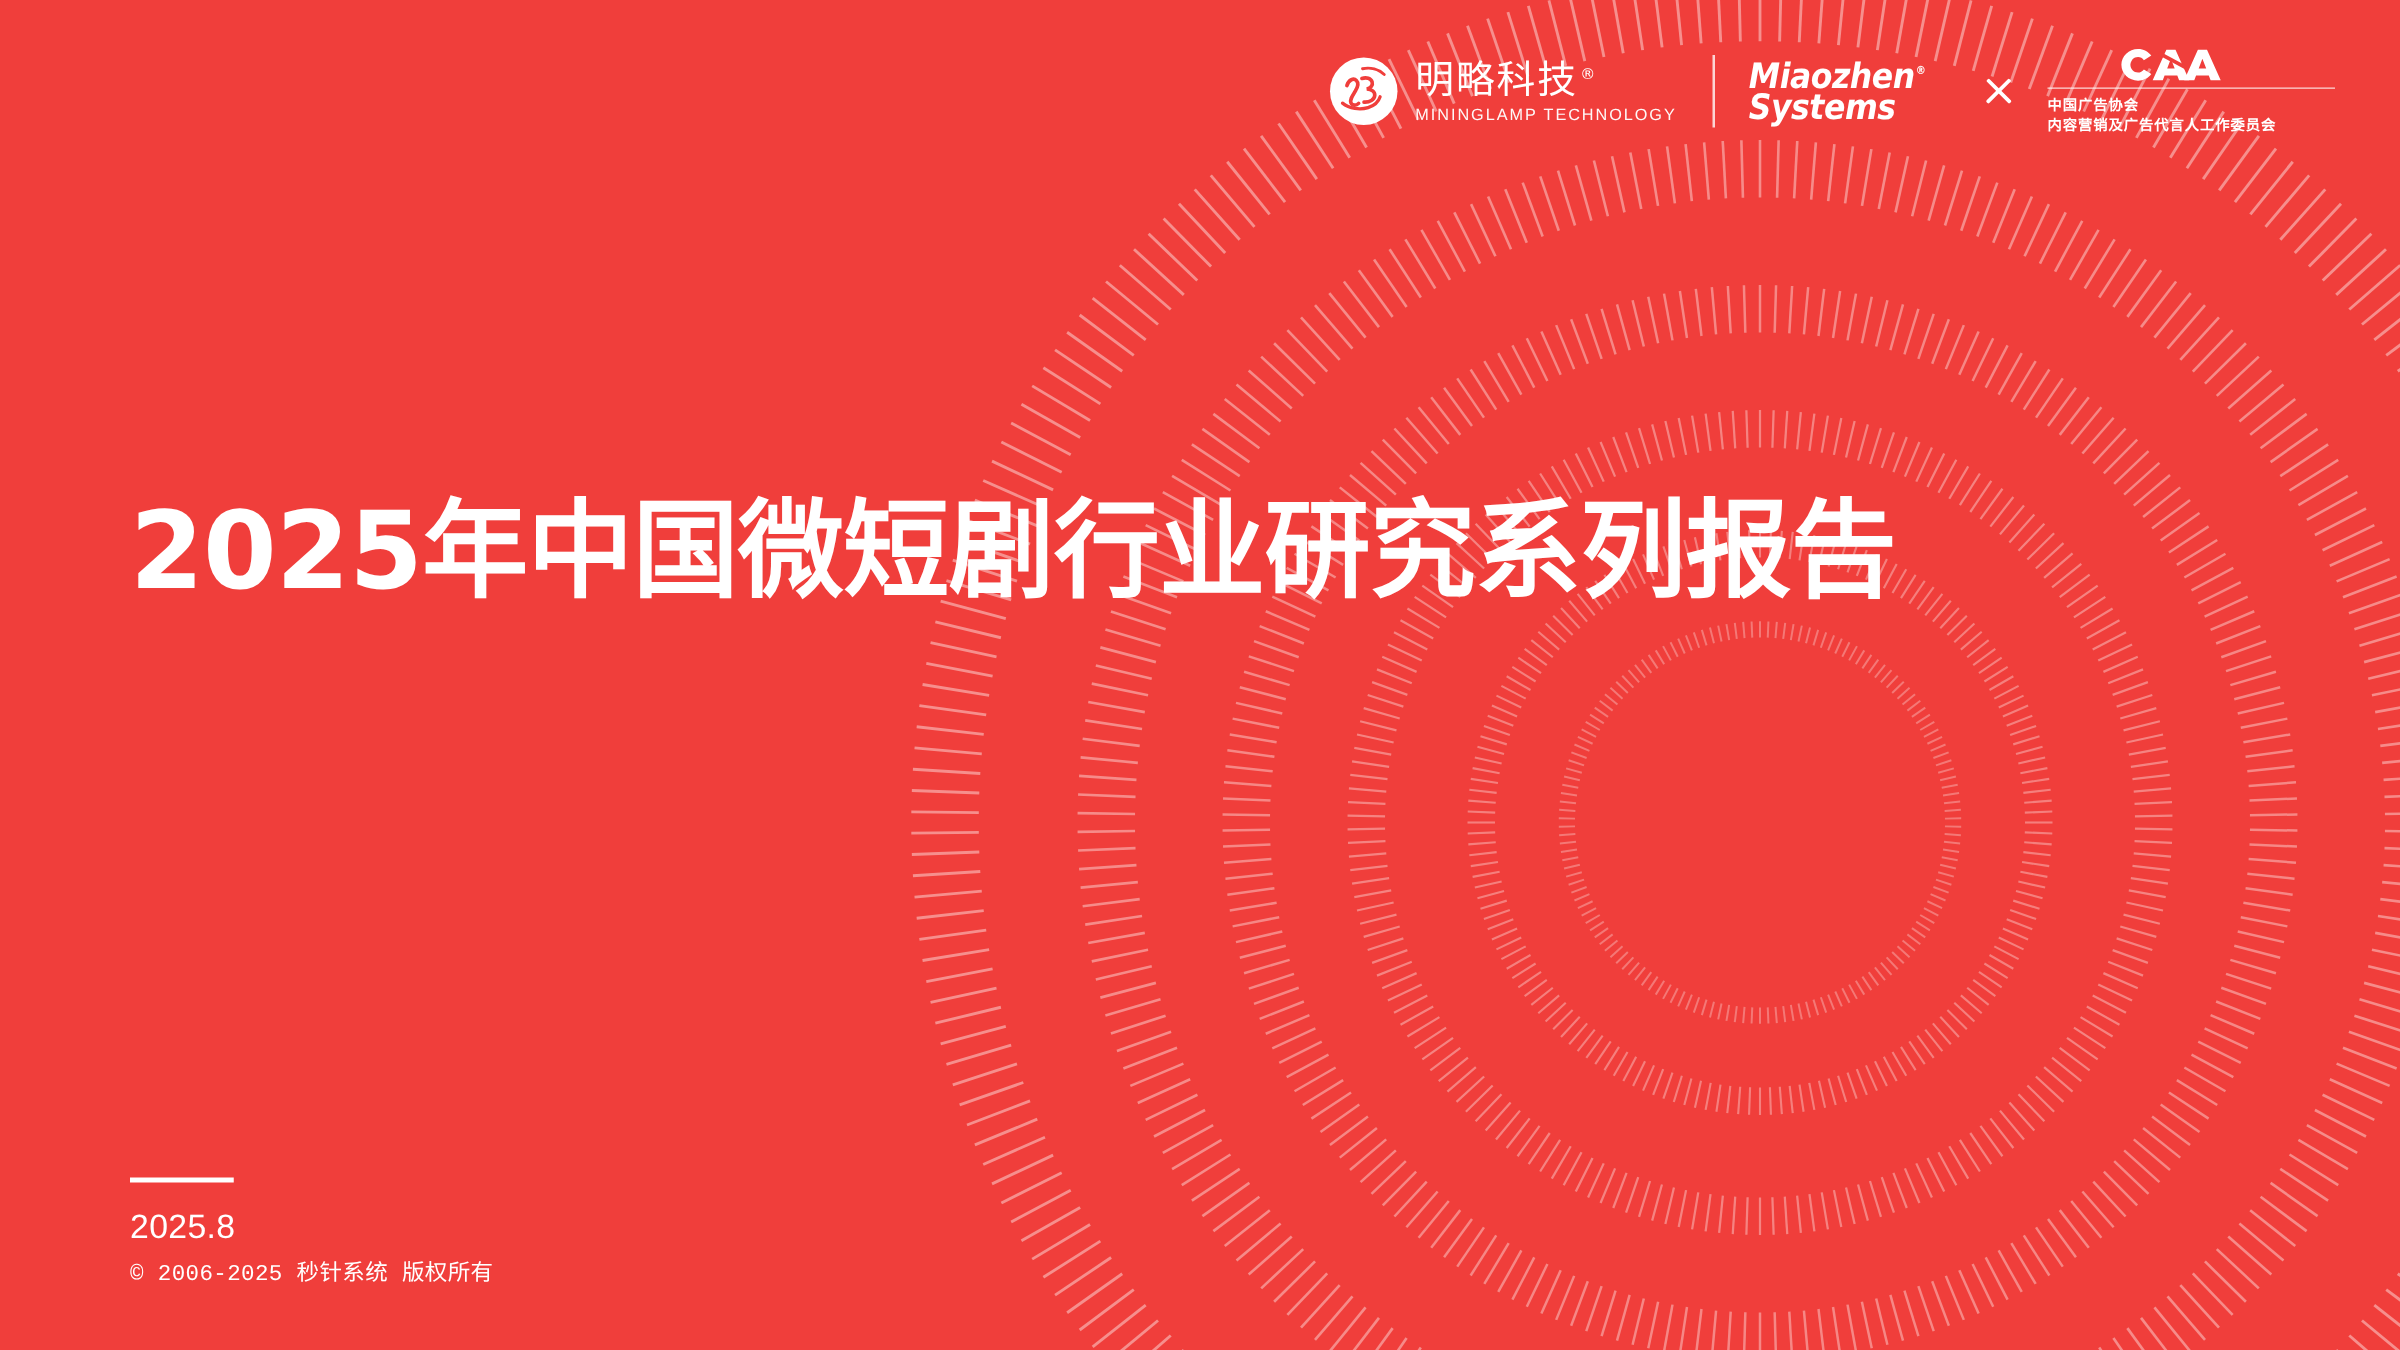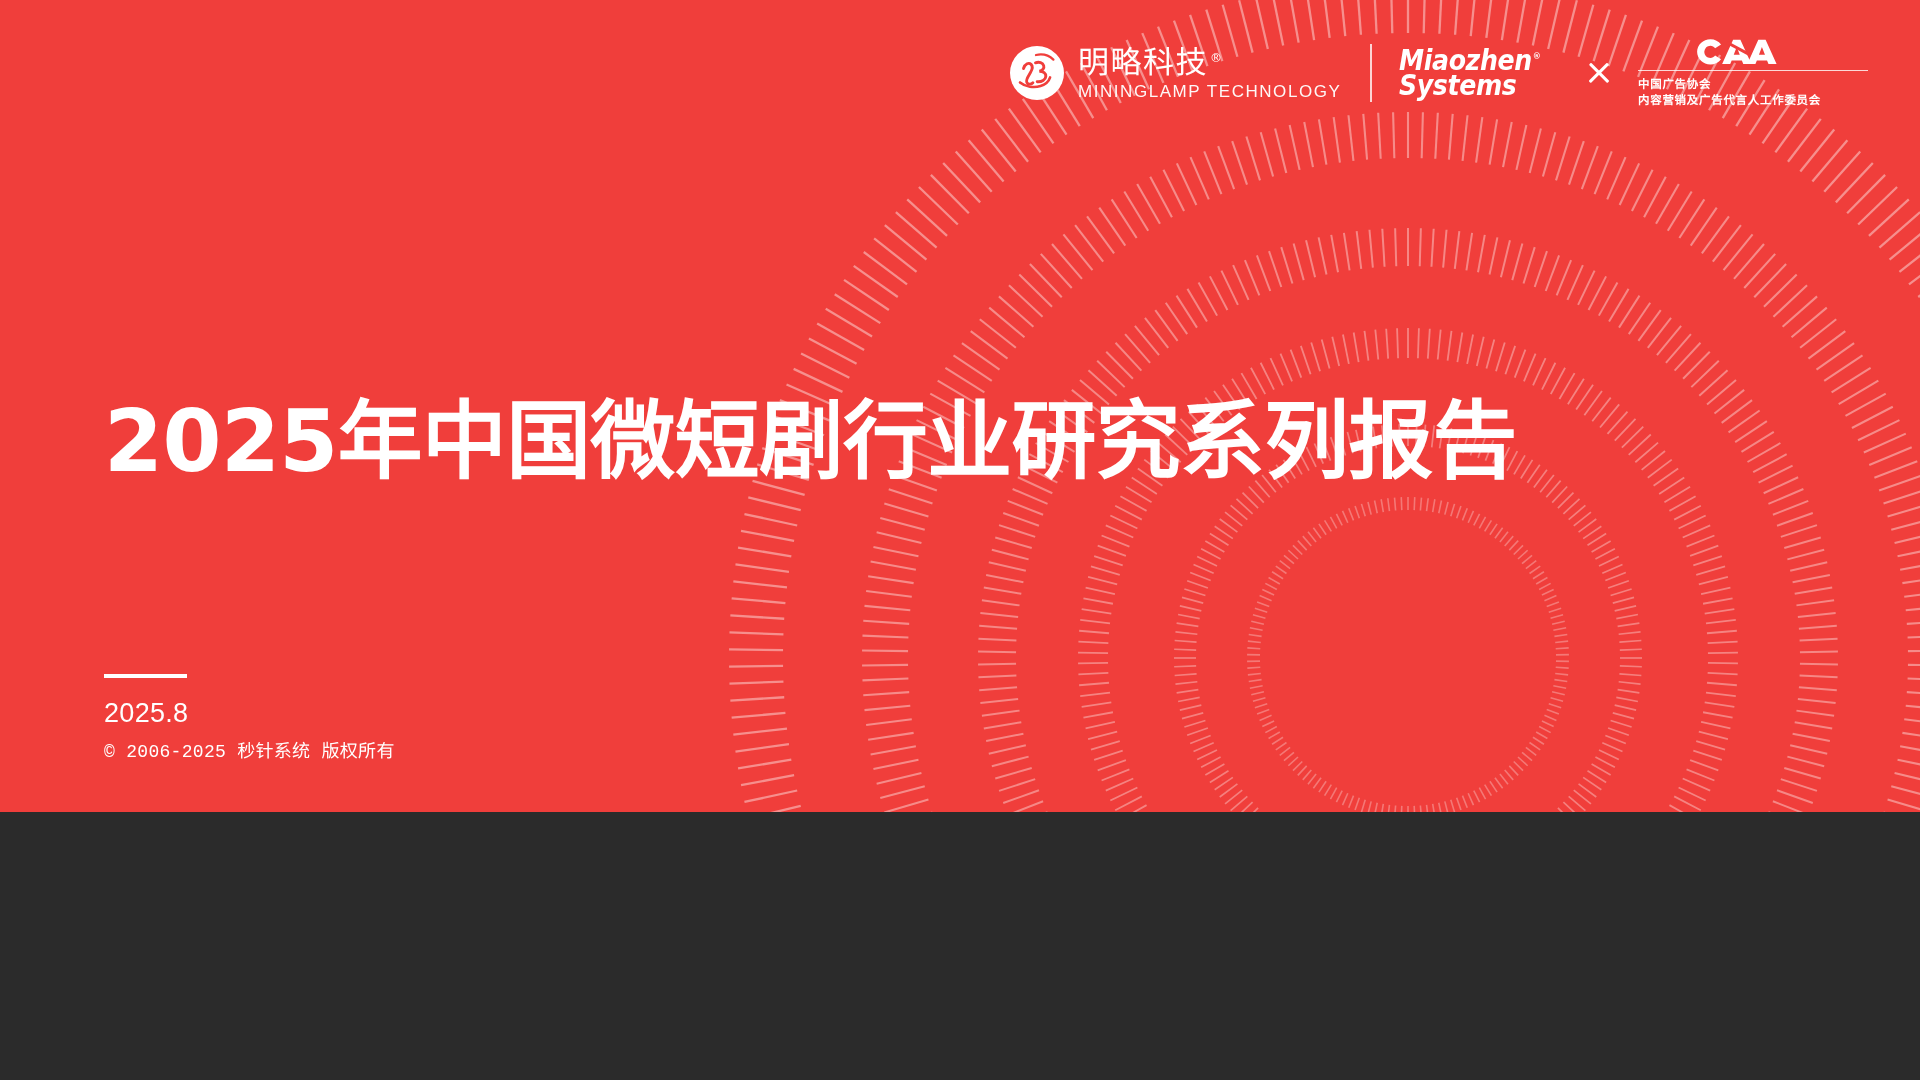--- a/index.html
+++ b/index.html
@@ -6,21 +6,21 @@
   html, body {
     margin: 0;
     padding: 0;
     background: #2b2b2b;
   }
   * { box-sizing: border-box; }
 
   .slide {
     position: relative;
     width: 1920px;
-    height: 812px;
+    height: 1080px;
     overflow: hidden;
     background: #f03e3b;
     font-family: "Liberation Sans", "DejaVu Sans", sans-serif;
     -webkit-font-smoothing: antialiased;
   }
 
   
   .deco-rings {
     position: absolute;
     inset: 0;
@@ -74,21 +74,21 @@
     font-family: "DejaVu Sans", "Liberation Sans", sans-serif;
   }
   .brand-cn .reg {
     font-size: 12px;
     vertical-align: super;
     margin-left: 2px;
     letter-spacing: 0;
   }
   .brand-en {
     margin-top: 5px;
-    font-size: 17px;
+    font-size: 13px;
     font-weight: 400;
     color: #ffffff;
     letter-spacing: 1.55px;
     white-space: nowrap;
     opacity: .96;
   }
 
   .logo-divider {
     width: 1.5px;
     height: 58px;

